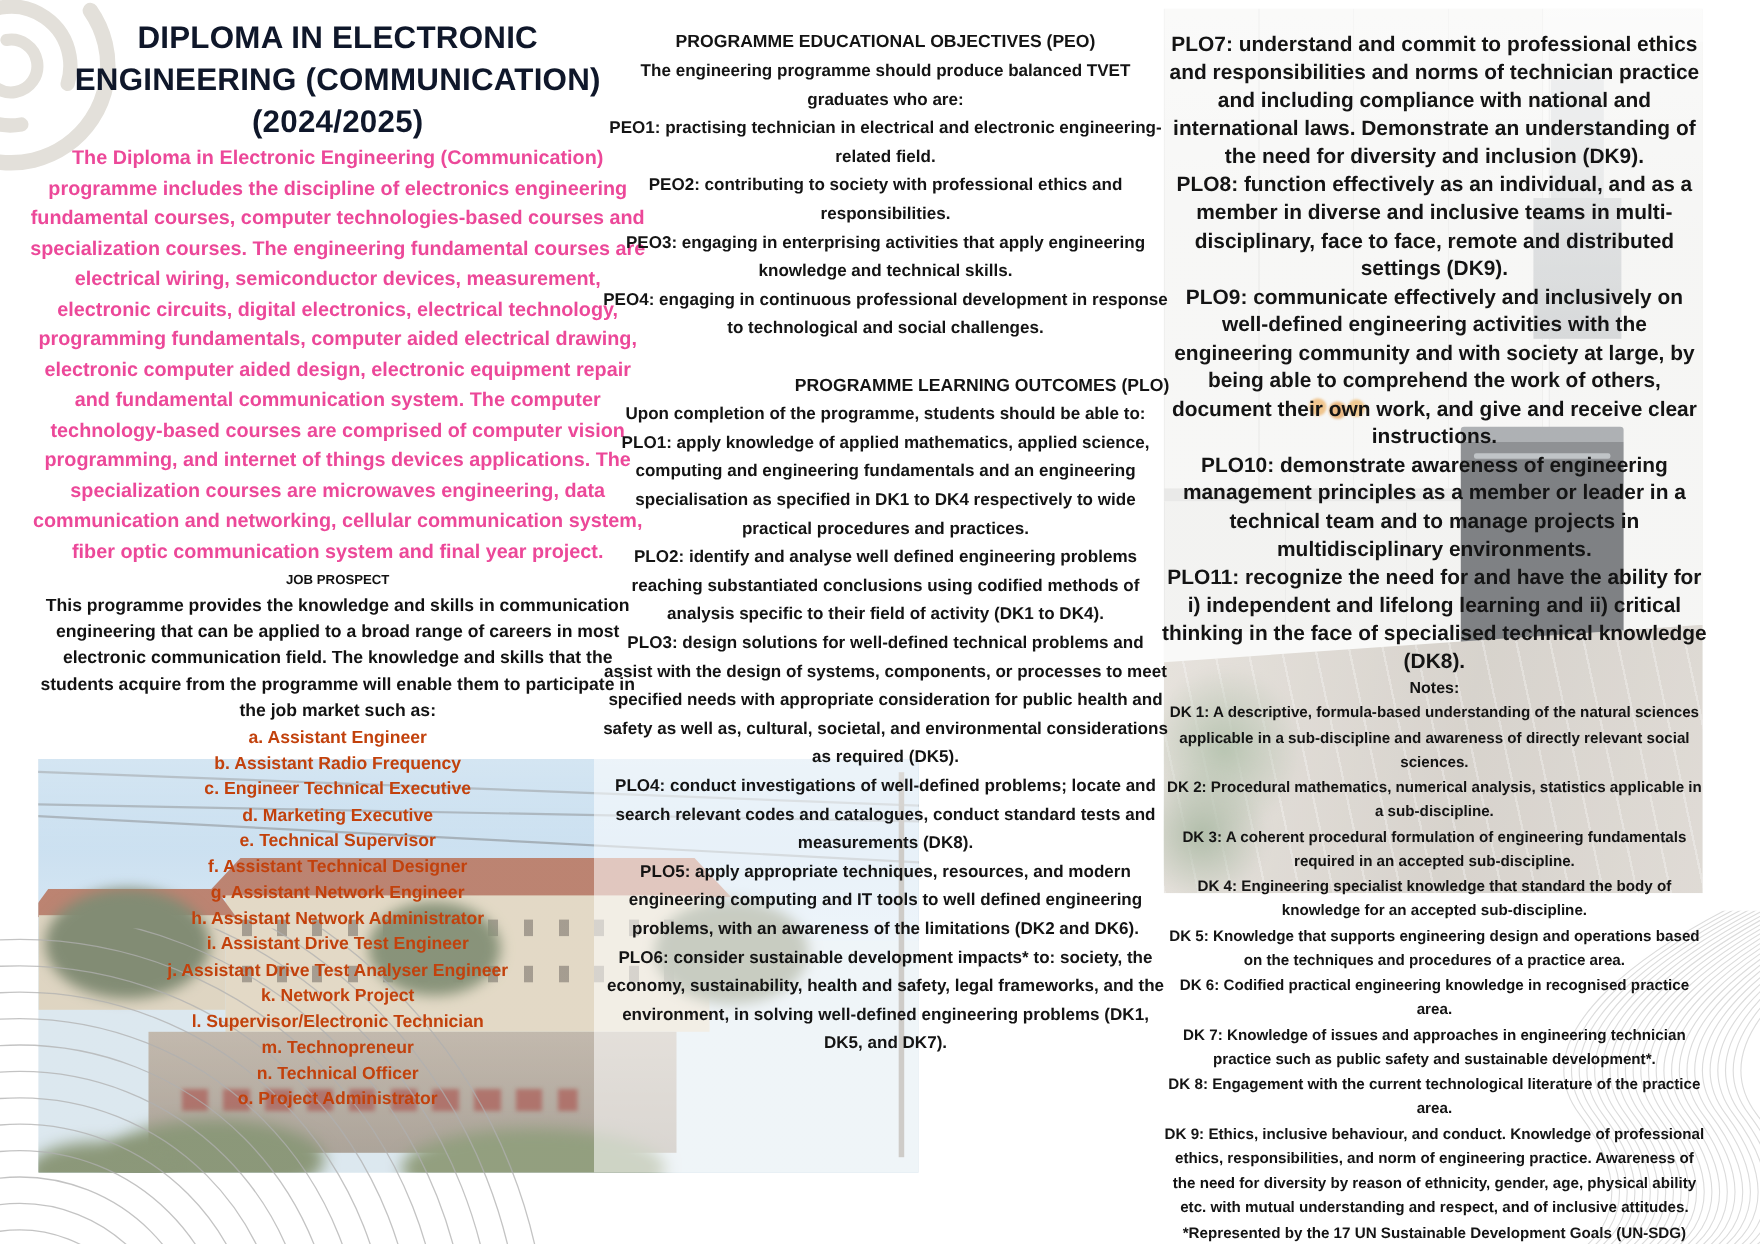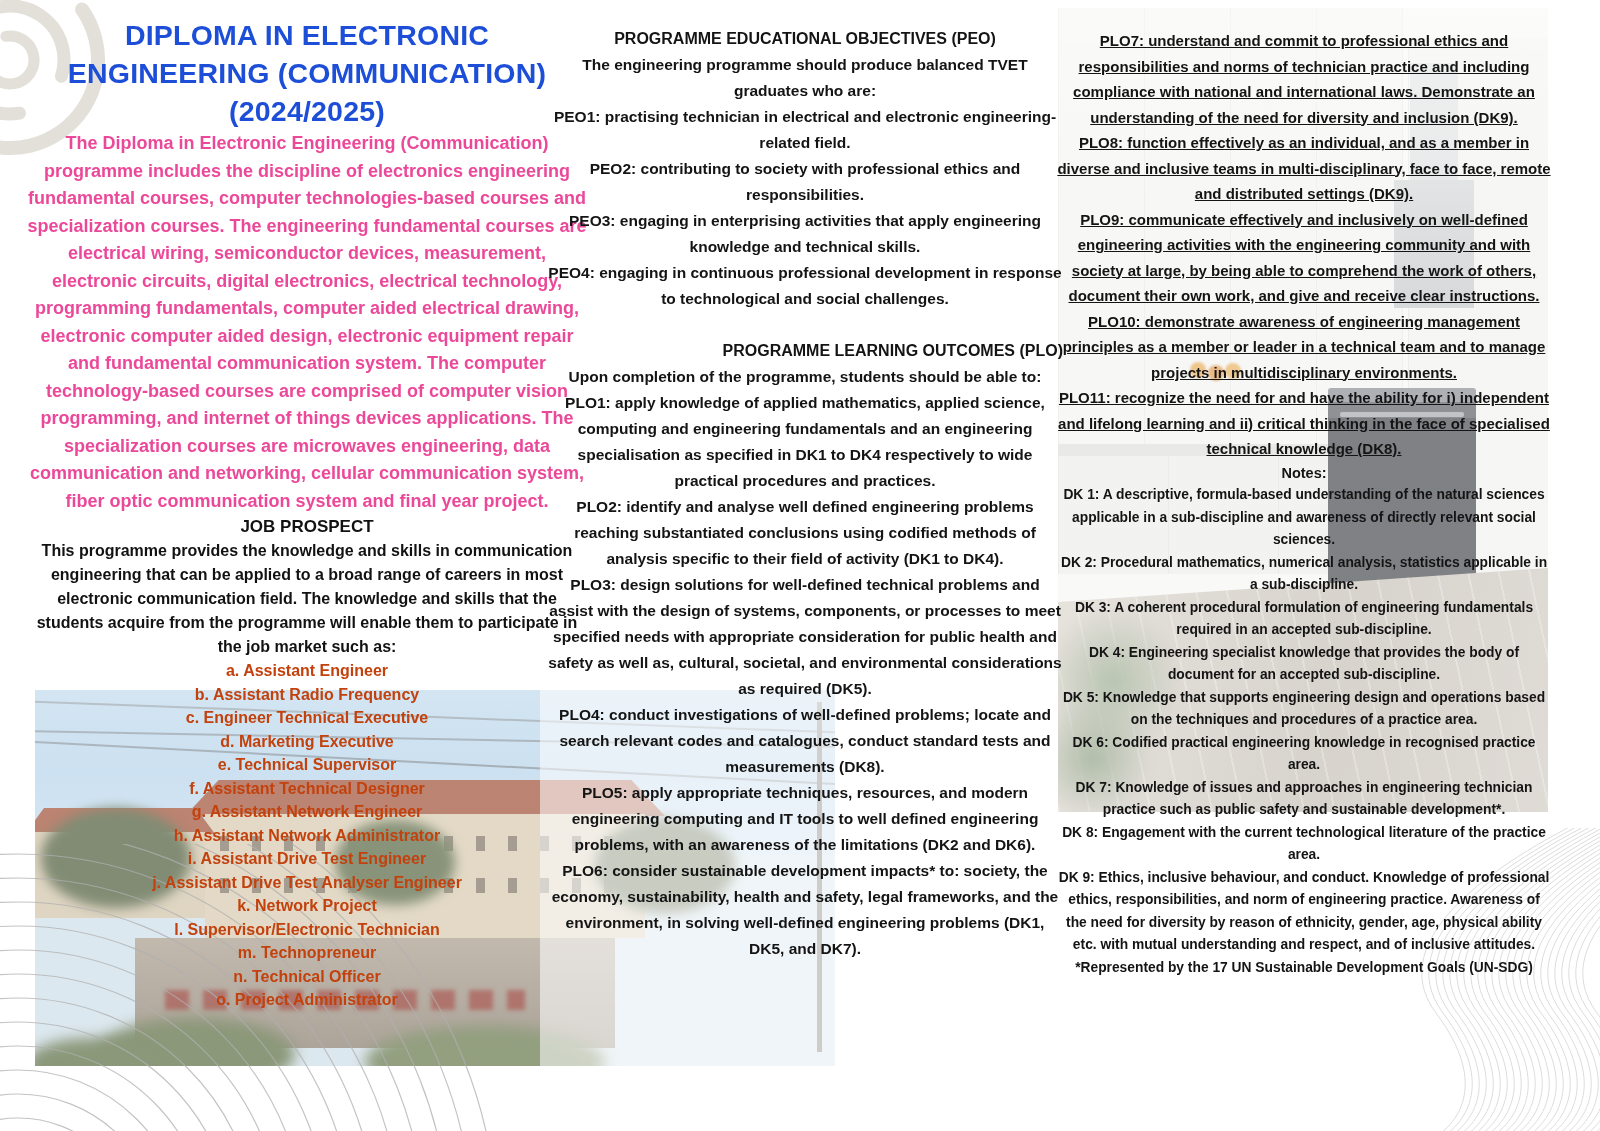--- a/index.html
+++ b/index.html
@@ -69,32 +69,32 @@
     background:radial-gradient(closest-side,#7f9474, rgba(127,148,116,0)); }
   .k-fruit { left:132px; top:354px; width:16px; height:16px; border-radius:50%; background:#e7a34b;
     box-shadow:18px 3px 0 #dd8f3a, 35px 1px 0 #e7a94f; filter:blur(1px); }
   .k-ov { left:0; top:0; width:100%; height:100%;
     background:linear-gradient(rgba(255,255,255,.62), rgba(255,255,255,.38) 25%, rgba(255,255,255,.38)); }
 
   
   .col { position:absolute; text-align:center; z-index:5; }
   .col p, .col h1, .col h2, .col h3, .col ul { margin:0; padding:0; }
   .left { left:27px; top:16px; width:560px; }
-  .title { font-size:28.5px; line-height:38px; color:#1d4ed8; letter-spacing:.2px; }
+  .title { font-size:28.5px; line-height:38px; color:#0f172a; letter-spacing:.2px; }
   .intro { margin-top:13px; font-size:18px; line-height:27.5px; color:#ec4899; }
-  .job-heading { margin-top:24px; font-size:17px; line-height:24px; color:#121212; }
+  .job-heading { margin-top:24px; font-size:12px; line-height:24px; color:#121212; }
   .job-intro { margin-top:2px; font-size:16px; line-height:24px; color:#121212; }
   .job-list { list-style:none; font-size:16px; line-height:23.5px; color:#c2410c; }
 
   .mid { left:547px; top:26px; width:516px; font-size:15.5px; line-height:26px; color:#141414; }
   .mid h2 { font-size:16px; line-height:26px; }
   .plo-h { margin-top:26px !important;text-align:right; }
 
   .right { left:1056px; top:28px; width:496px; color:#141414; }
-  .ri { font-size:15px; line-height:25.5px;text-decoration:underline; }
+  .ri { font-size:19px; line-height:25.5px; }
   .notes-h { margin-top:14px; font-size:14.5px; line-height:22.5px; }
   .ni { font-size:13.8px; line-height:22.5px; }
 </style>
 </head>
 <body>
 
 <div class="page">
 
   <svg class="deco spiral" width="210" height="220" viewBox="0 0 210 220">
     <g fill="none" stroke="#e3e0da" stroke-linecap="round">
@@ -255,21 +255,21 @@
         <p class="ri">PLO8: function effectively as an individual, and as a member in diverse and inclusive teams in multi-disciplinary, face to face, remote and distributed settings (DK9).</p>
         <p class="ri">PLO9: communicate effectively and inclusively on well-defined engineering activities with the engineering community and with society at large, by being able to comprehend the work of others, document their own work, and give and receive clear instructions.</p>
         <p class="ri">PLO10: demonstrate awareness of engineering management principles as a member or leader in a technical team and to manage projects in multidisciplinary environments.</p>
         <p class="ri">PLO11: recognize the need for and have the ability for i) independent and lifelong learning and ii) critical thinking in the face of specialised technical knowledge (DK8).</p>
       </div>
     <h3 class="notes-h">Notes:</h3>
     <div>
         <p class="ni">DK 1: A descriptive, formula-based understanding of the natural sciences applicable in a sub-discipline and awareness of directly relevant social sciences.</p>
         <p class="ni">DK 2: Procedural mathematics, numerical analysis, statistics applicable in a sub-discipline.</p>
         <p class="ni">DK 3: A coherent procedural formulation of engineering fundamentals required in an accepted sub-discipline.</p>
-        <p class="ni">DK 4: Engineering specialist knowledge that provides the body of document for an accepted sub-discipline.</p>
+        <p class="ni">DK 4: Engineering specialist knowledge that standard the body of knowledge for an accepted sub-discipline.</p>
         <p class="ni">DK 5: Knowledge that supports engineering design and operations based on the techniques and procedures of a practice area.</p>
         <p class="ni">DK 6: Codified practical engineering knowledge in recognised practice area.</p>
         <p class="ni">DK 7: Knowledge of issues and approaches in engineering technician practice such as public safety and sustainable development*.</p>
         <p class="ni">DK 8: Engagement with the current technological literature of the practice area.</p>
         <p class="ni">DK 9: Ethics, inclusive behaviour, and conduct. Knowledge of professional ethics, responsibilities, and norm of engineering practice. Awareness of the need for diversity by reason of ethnicity, gender, age, physical ability etc. with mutual understanding and respect, and of inclusive attitudes.</p>
       </div>
     <p class="ni">*Represented by the 17 UN Sustainable Development Goals (UN-SDG)</p>
   </section>
 
 </div>

